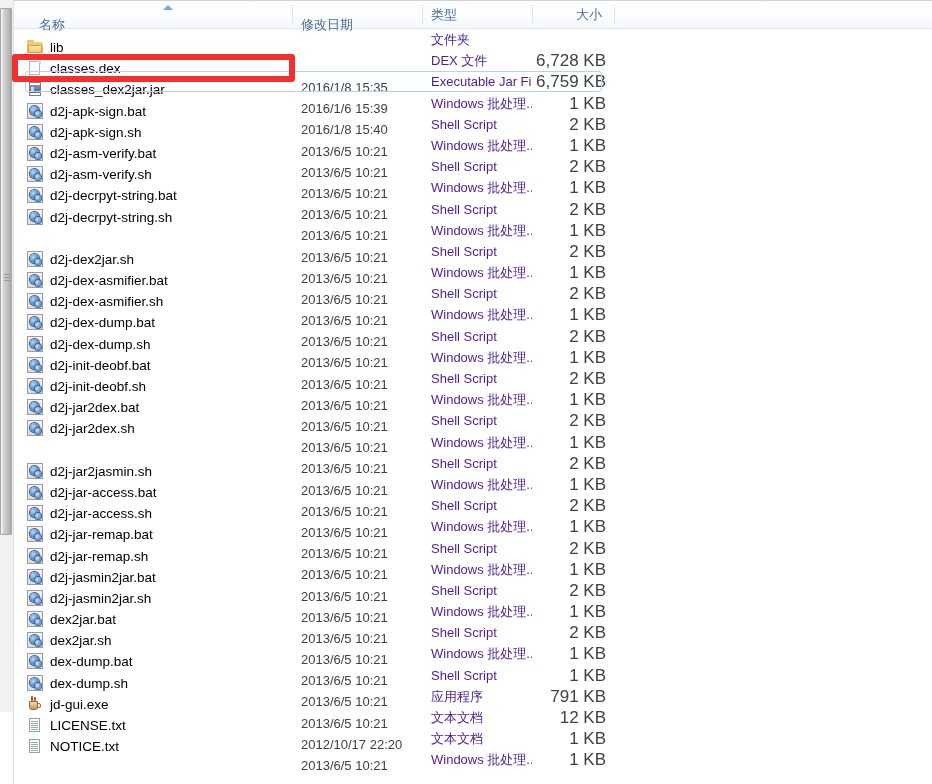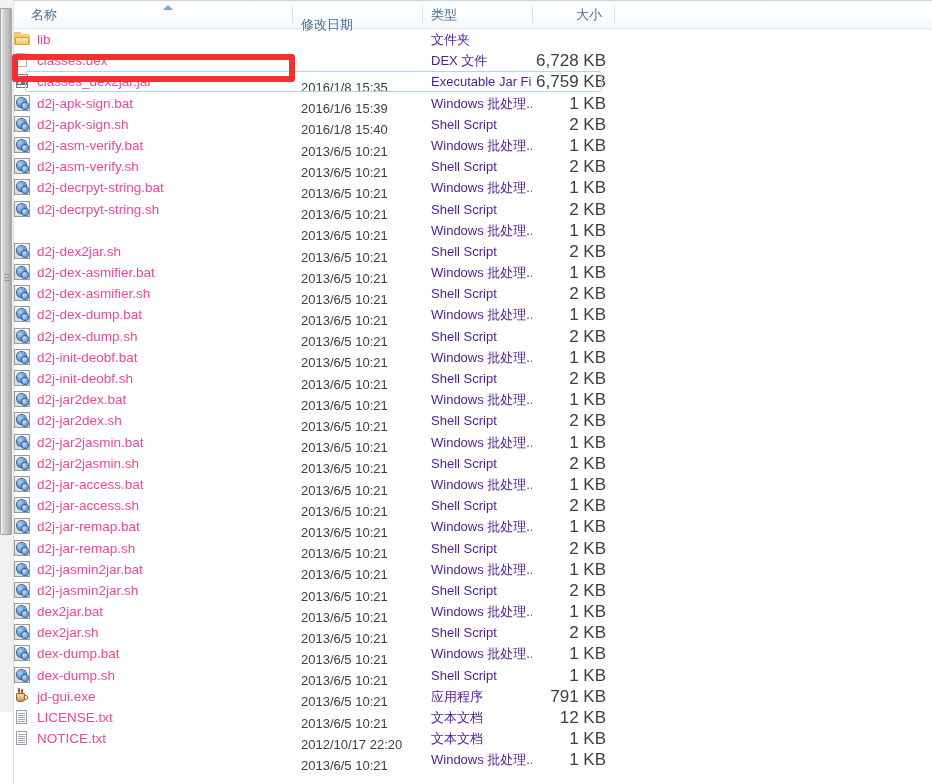--- a/index.html
+++ b/index.html
@@ -93,25 +93,26 @@
     position: relative;
     height: 746px;
     overflow: hidden;
   }
   .row {
     position: relative;
     height: 21.2px;
     white-space: nowrap;
   }
   .row .c-name {
-    position: absolute; left: 0; top: 0;
+    position: absolute; left: 0; top: 8px;
     width: 278px; height: 21px;
     font-size: 13.5px;
-    color: #ec4899;
+    color: #000000;
     line-height: 21px;
+    padding-left: 13px;
     box-sizing: border-box;
     overflow: hidden;
   }
   .row .c-date {
     position: absolute; left: 278px; top: 0;
     width: 130px; height: 21px;
     font-size: 13px; color: #404040;
     line-height: 21px;
     padding-left: 9px;
     box-sizing: border-box;
@@ -274,21 +275,21 @@
         <i></i>
           <i></i>
           <i></i>
       </div>
     </div>
   </div>
 
   <div class="panel">
 
     <div class="hdr">
-      <div class="cell" style="left:8px; width:278px;">
+      <div class="cell" style="left:16px; width:278px;margin-top:10px;">
         <span>名称</span>
       </div>
       <div class="sortmark" style="left:149px;"></div>
       <div class="sep" style="left:278px;"></div>
 
       <div class="cell" style="left:278px; width:130px;margin-top:10px;">
         <span>修改日期</span>
       </div>
       <div class="sep" style="left:408px;"></div>
 
@@ -412,21 +413,20 @@
           <div class="c-type"><span>Windows 批处理...</span></div>
           <div class="c-size"><span>1 KB</span></div>
         </div>
         <div class="row">
           <div class="c-name"><span class="ico ico-bat"><span class="plate"></span><span class="cog"></span><span class="cog2"></span></span><span>d2j-jar2dex.sh</span></div>
           <div class="c-date"><span>2013/6/5 10:21</span></div>
           <div class="c-type"><span>Shell Script</span></div>
           <div class="c-size"><span>2 KB</span></div>
         </div>
         <div class="row">
-          <div class="c-name"><span class="ico ico-bat"><span class="plate"></span><span class="cog"></span><span class="cog2"></span></span><span>d2j-jar2jasmin.bat</span></div>
           <div class="c-date"><span>2013/6/5 10:21</span></div>
           <div class="c-type"><span>Windows 批处理...</span></div>
           <div class="c-size"><span>1 KB</span></div>
         </div>
         <div class="row">
           <div class="c-name"><span class="ico ico-bat"><span class="plate"></span><span class="cog"></span><span class="cog2"></span></span><span>d2j-jar2jasmin.sh</span></div>
           <div class="c-date"><span>2013/6/5 10:21</span></div>
           <div class="c-type"><span>Shell Script</span></div>
           <div class="c-size"><span>2 KB</span></div>
         </div>

